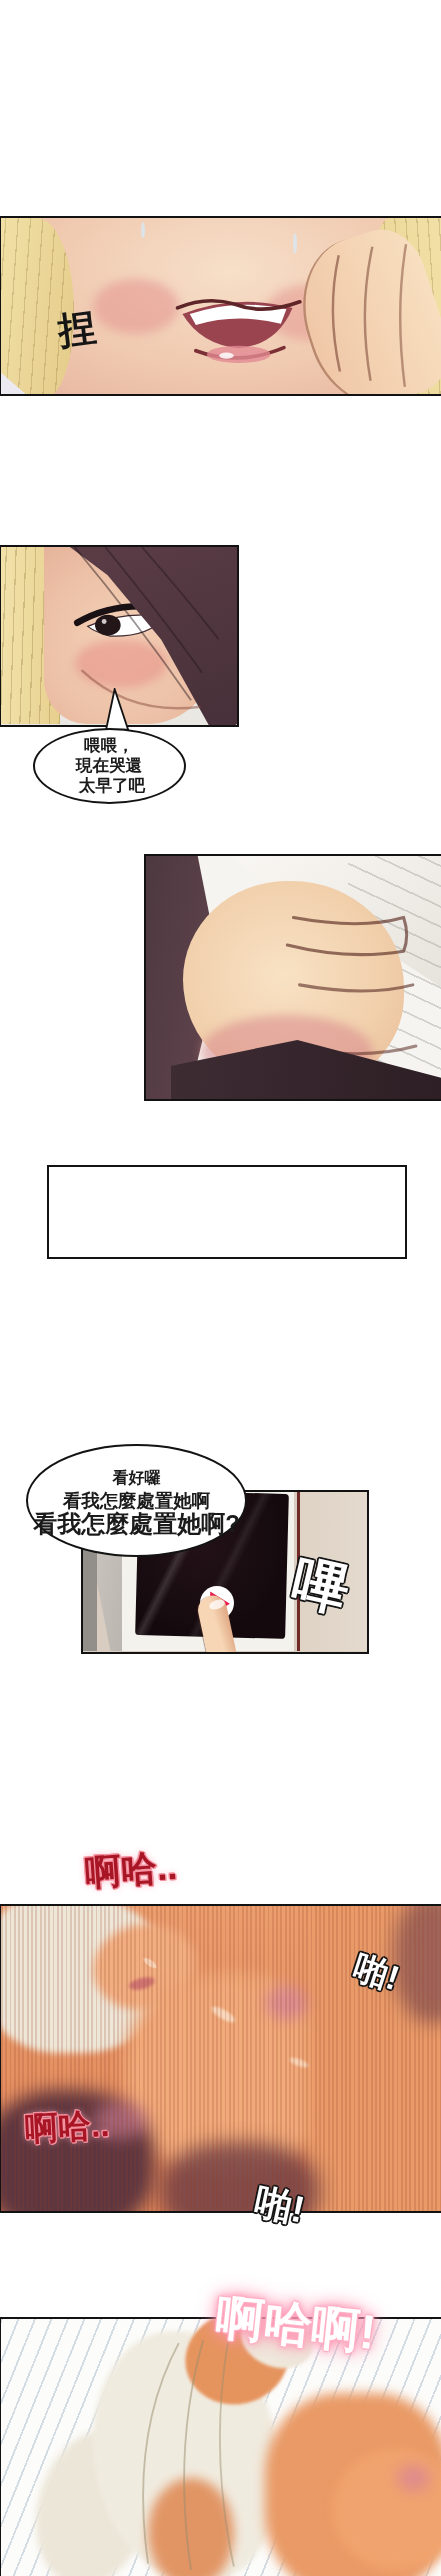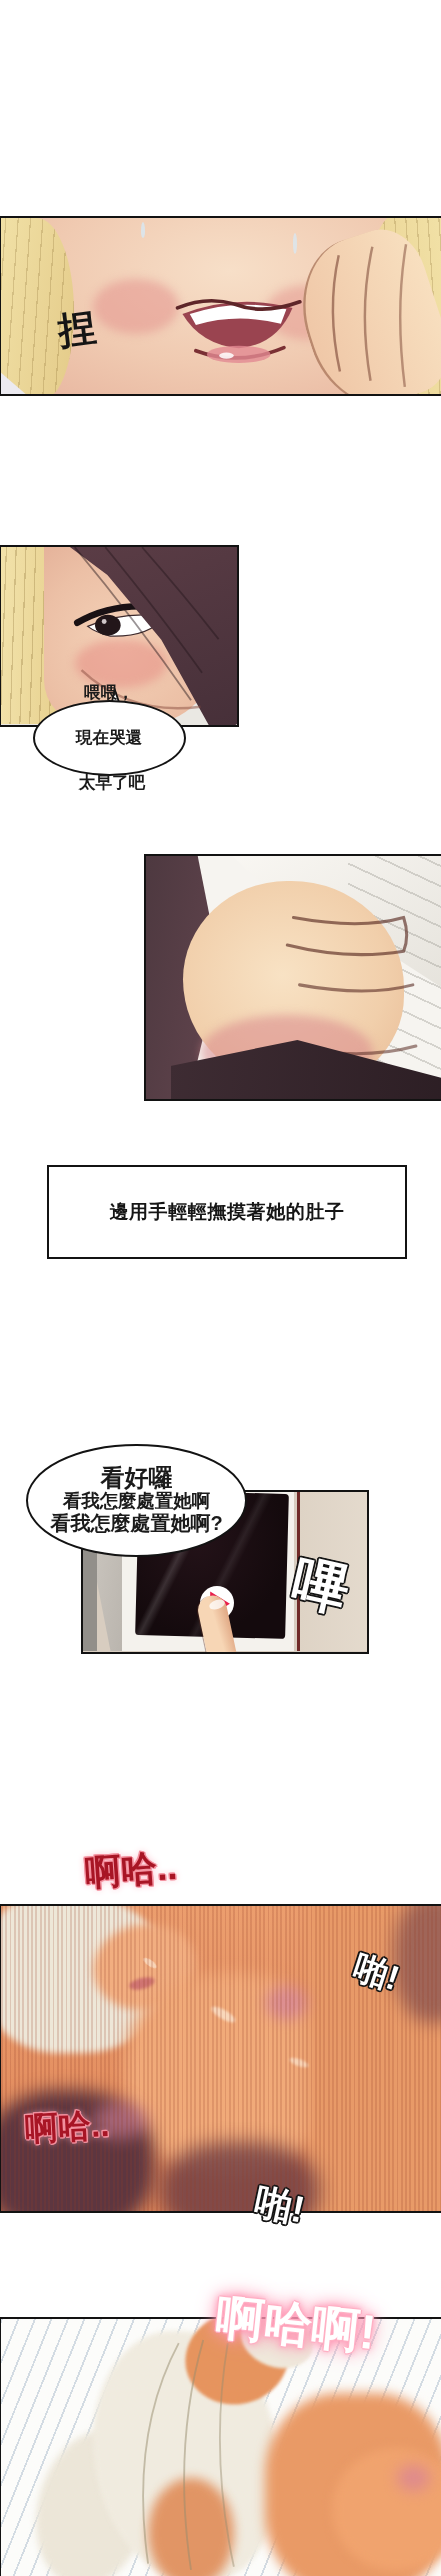--- a/index.html
+++ b/index.html
@@ -71,21 +71,21 @@
     <path d="M170,0 Q240,80 295,150" fill="none" stroke="rgba(30,18,22,.4)" stroke-width="3"></path>
   </svg>
   <svg class="art" style="left:74px;top:117px;" width="135" height="61" viewBox="0 0 220 100">
     <path d="M10,10 Q90,85 205,70" fill="none" stroke="rgba(140,80,66,.5)" stroke-width="4"></path>
   </svg>
 </div>
 
 <svg class="art" style="left:101px;top:688px;z-index:3;" width="31" height="43" viewBox="0 0 50 70">
   <polygon points="22,2 8,68 44,68" fill="#ffffff" stroke="#131313" stroke-width="3"></polygon>
 </svg>
-<div class="bubble" style="left:32.5px;top:700px;width:149px;height:72px;gap:25px;">
+<div class="bubble" style="left:32.5px;top:728px;width:149px;height:72px;">
   <div class="line" style="font-size:16.6px;line-height:20px;">喂喂，</div>
   <div class="line" style="font-size:16.6px;line-height:20px;">現在哭還</div>
   <div class="line" style="font-size:16.6px;line-height:20px;margin-left:6px;">太早了吧</div>
 </div>
 
 <div class="panel" style="left:144px;top:854px;width:301px;height:247px;">
   <div class="art" style="inset:0;background:#f6f4f0;"></div>
   <div class="art" style="left:74px;top:-12.3px;width:245px;height:159px;background:linear-gradient(150deg,#faf8f4,#e4e1da);clip-path:polygon(0 0,100% 0,100% 100%,55% 55%,20% 30%);"></div>
   <div class="art" style="left:202px;top:-6.1px;width:110px;height:258px;background:repeating-linear-gradient(25deg,rgba(150,148,140,.35) 0 1.8px,rgba(0,0,0,0) 1.8px 18.4px);"></div>
   <div class="art" style="left:-6.1px;top:-9.2px;width:80px;height:270px;background:linear-gradient(100deg,#4c383f,#63454e);clip-path:polygon(0 0,70% 0,100% 45%,55% 100%,0 100%);"></div>
@@ -93,21 +93,20 @@
   <div class="art soft" style="left:55px;top:159px;width:172px;height:74px;background:rgba(216,136,140,.55);"></div>
   <svg class="art" style="left:74px;top:37px;" width="202" height="196" viewBox="0 0 330 320">
     <path d="M120,40 Q230,60 300,40 Q310,70 300,95 Q210,110 110,85" fill="none" stroke="rgba(90,44,36,.65)" stroke-width="5" stroke-linecap="round"></path>
     <path d="M130,150 Q240,170 315,150" fill="none" stroke="rgba(90,44,36,.6)" stroke-width="5" stroke-linecap="round"></path>
     <path d="M110,250 Q230,275 320,250" fill="none" stroke="rgba(90,44,36,.55)" stroke-width="5" stroke-linecap="round"></path>
   </svg>
   <div class="art" style="left:24.5px;top:184px;width:282px;height:74px;background:linear-gradient(95deg,#3e2c33,#2c1e24);clip-path:polygon(0 35%,45% 0,100% 55%,100% 100%,0 100%);"></div>
 </div>
 
 <div class="nbox" style="left:47px;top:1165px;width:360px;height:94px;">
-  <div class="line">邊用手輕輕撫摸著她的肚子</div>
 </div>
 
 <div class="panel" style="left:81px;top:1490px;width:288px;height:164px;">
   <div class="art" style="inset:0;background:#d8cdc0;"></div>
   <div class="art" style="left:216px;top:0;width:69px;height:159px;background:linear-gradient(90deg,#ded3c5,#e4dacd);"></div>
   <div class="art" style="left:214px;top:0;width:2.5px;height:159px;background:#6f2a28;"></div>
   <div class="art" style="left:0;top:0;width:13.5px;height:159px;background:#928f8a;"></div>
   <div class="art" style="left:13.5px;top:0;width:40px;height:159px;background:linear-gradient(100deg,#cbc6bf,#b5b0a9);clip-path:polygon(0 0,100% 0,100% 100%,35% 100%,0 55%);"></div>
   <div class="art" style="left:39px;top:0;width:172px;height:159px;background:#f4f2ed;"></div>
   <div class="art" style="left:54px;top:0;width:150px;height:145px;background:radial-gradient(ellipse at 40% 35%,#231218 0%,#140a0d 70%);border-radius:3.7px;transform:rotate(1.5deg);"></div>
@@ -116,23 +115,23 @@
   <div class="art" style="left:80px;top:45px;width:2.5px;height:2.5px;background:#6f6569;border-radius:50%;"></div>
   <div class="art" style="left:117px;top:94px;width:34px;height:34px;background:#ffffff;border-radius:50%;">
     <div class="art" style="inset:0;clip-path:polygon(30% 16%,88% 52%,30% 88%);background:#e81f4c;"></div>
   </div>
   <div class="art" style="left:121px;top:103px;width:29px;height:86px;background:linear-gradient(85deg,#f7d6b5 55%,#dda27e);border-radius:14.7px 14.7px 6.1px 6.1px;transform:rotate(-12deg);box-shadow:-1.2px 0 0 rgba(96,44,30,.4);"></div>
   <div class="art" style="left:126px;top:108px;width:16px;height:8.6px;background:rgba(255,255,255,.75);border-radius:50%;transform:rotate(-18deg);"></div>
   <div class="sfx outline-black" style="left:210px;top:66px;font-size:56px;transform:rotate(13deg);">嗶</div>
 </div>
 
 <div class="bubble" style="left:26px;top:1444px;width:217px;height:109px;">
-  <div class="line" style="font-size:24px;line-height:23px;">看好囉</div>
+  <div class="line" style="font-size:16px;line-height:23px;font-family:Liberation Serif, serif;">看好囉</div>
   <div class="line" style="font-size:18.4px;line-height:23px;">看我怎麼處置她啊</div>
-  <div class="line" style="font-size:20px;line-height:23px;">看我怎麼處置她啊?</div>
+  <div class="line" style="font-size:24px;line-height:23px;">看我怎麼處置她啊?</div>
 </div>
 
 <div class="sfx red-sfx" style="left:85px;top:1852px;font-size:36px;transform:rotate(-4deg);">啊哈..</div>
 
 <div class="panel" style="left:-1.2px;top:1904px;width:444px;height:309px;border-color:#121212;">
   <div class="art" style="inset:0;background:linear-gradient(180deg,#ec9e6e,#df8659);"></div>
   <div class="art" style="left:-15.3px;top:-12.3px;width:184px;height:159px;background:#eee7d8;border-radius:40% 60% 55% 45%;filter:blur(3.1px);"></div>
   <div class="art" style="left:92px;top:18.4px;width:104px;height:86px;background:#f2ae80;border-radius:50%;filter:blur(4.3px);transform:rotate(-10deg);"></div>
   <div class="art" style="left:128px;top:72px;width:26px;height:11px;background:#c96a70;border-radius:50%;filter:blur(1.8px);transform:rotate(-14deg);opacity:.85;"></div>
   <div class="art" style="left:123px;top:67px;width:209px;height:202px;background:#f1aa79;border-radius:45%;filter:blur(7.4px);"></div>

